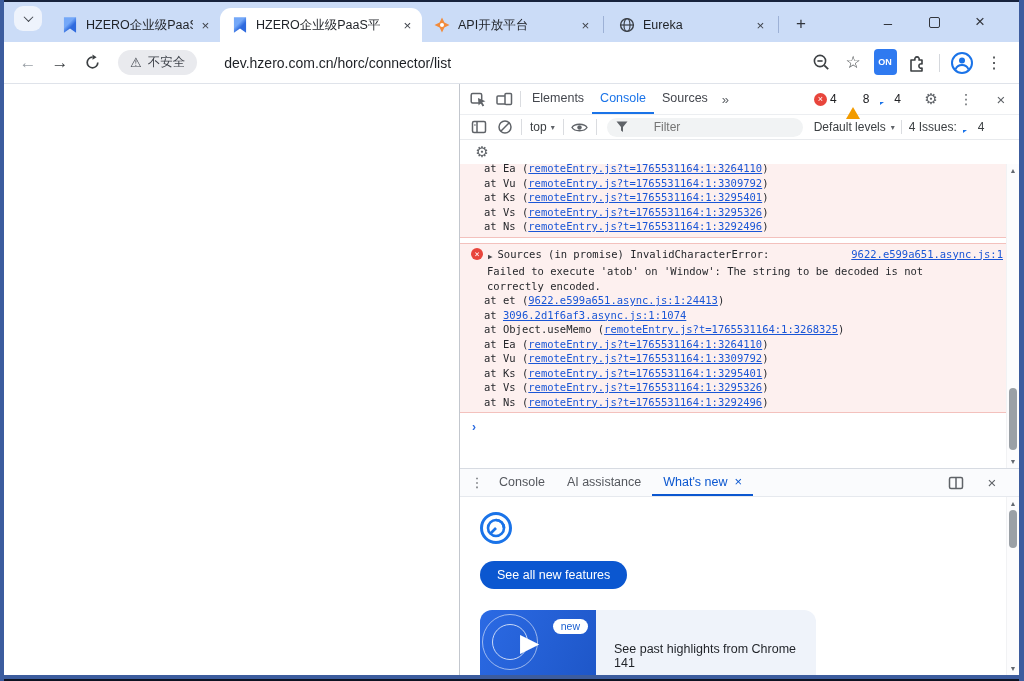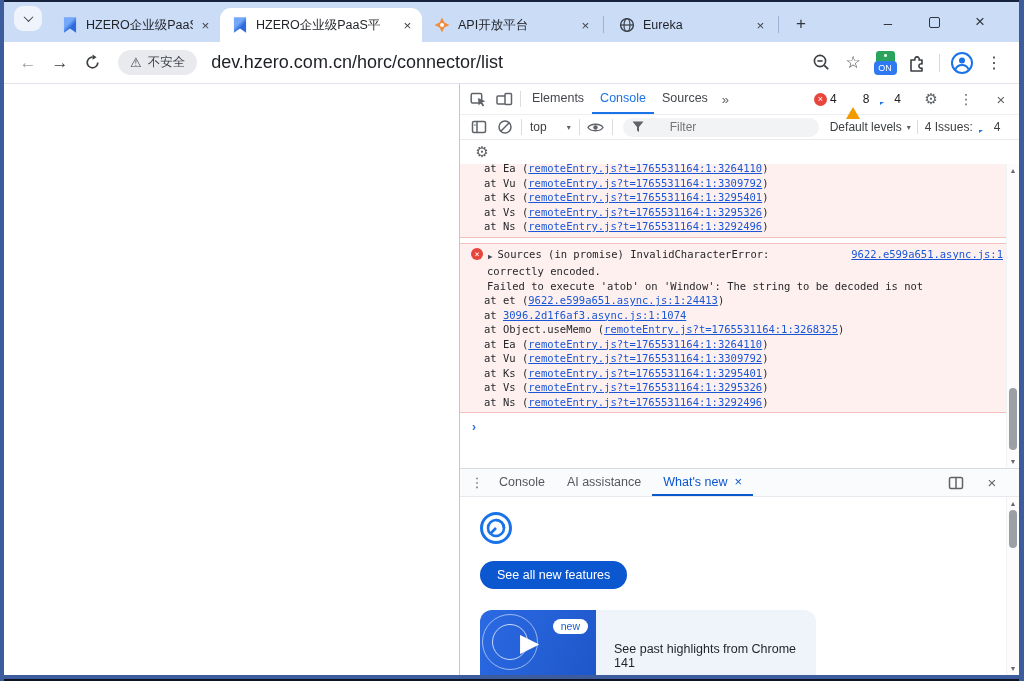--- a/index.html
+++ b/index.html
@@ -30,30 +30,30 @@
   .fav-hzero { background:linear-gradient(135deg,#74a8f8 40%,#2e6ade 60%); clip-path:polygon(12% 2%, 88% 2%, 88% 98%, 50% 72%, 12% 98%); }
   .fav-api svg, .fav-globe svg { display:block; }
 
   
   .toolbar { height:42px; flex:none; background:#fff; display:flex; align-items:center; padding:0 8px; border-bottom:1px solid #dfe3ea; }
   .nav-btn { width:32px; height:32px; display:flex; align-items:center; justify-content:center; font-size:17px; color:#3c4043; flex:none; }
   .nav-btn.disabled { color:#9aa0a6; }
   .omnibox { flex:1; display:flex; align-items:center; height:32px; margin:0 10px 0 4px; border-radius:16px; padding-left:6px; }
   .chip { background:#e9eaee; border-radius:13px; height:25px; display:flex; align-items:center; gap:6px; padding:0 12px; color:#3f434b; font-size:12.5px; flex:none; }
   .chip .warn-glyph { font-size:13px; color:#3f434b; }
-  .url { margin-left:14px; font-size:18px; color:#1d2025; white-space:nowrap;text-align:center; }
+  .url { margin-left:27px; font-size:14px; color:#1d2025; white-space:nowrap;text-align:center; }
   .tb-right { display:flex; align-items:center; gap:2px; padding-right:2px; }
   .tb-ic { width:30px; height:30px; display:flex; align-items:center; justify-content:center; color:#3c4043; flex:none; }
   .tb-ic.star { font-size:17px; }
   .tb-ic.dots { font-size:16px; }
   .tb-div { width:1px; height:18px; background:#d5d8dd; margin:0 5px; }
   .ext-on { width:25px; height:25px; position:relative; }
   .ext-on .grn { position:absolute; left:3px; top:1px; width:19px; height:13px; background:#2aa45c; border-radius:3px; }
   .ext-on .grn i { position:absolute; left:8px; top:3px; width:3px; height:3px; background:#d7f3e0; border-radius:1px; }
-  .ext-on .blue { position:absolute; left:1px; bottom:0; width:23px; height:14px; background:#2f7af0; border-radius:4px; color:#fff; font-size:9px; font-weight:normal; display:flex; align-items:center; justify-content:center;margin-top:32px; }
+  .ext-on .blue { position:absolute; left:1px; bottom:0; width:23px; height:26px; background:#2f7af0; border-radius:4px; color:#fff; font-size:9px; font-weight:bold; display:flex; align-items:center; justify-content:center;margin-top:32px; }
 
   
   .main { flex:1; display:flex; background:#fff; overflow:hidden; }
   .page { flex:1; background:#fff; }
   .devtools { width:560px; flex:none; border-left:1px solid #c3c7ce; display:flex; flex-direction:column; background:#fff; }
 
   
   .dt-tabbar { height:30px; flex:none; display:flex; align-items:center; padding:0 5px; font-size:12.5px; color:#44474e; }
   .dt-ib { width:26px; height:26px; display:flex; align-items:center; justify-content:center; flex:none; color:#5f6368; }
   .dt-div { width:1px; height:16px; background:#dadce0; margin:0 3px; flex:none; }
@@ -68,21 +68,21 @@
   .ic-warn .b { position:absolute; left:0; top:3px; width:14px; text-align:center; color:#fff; font-size:8px; font-weight:bold; }
   .ic-msg { position:relative; width:13px; height:12px; }
   .ic-msg .r { width:13px; height:10px; background:#1a73e8; border-radius:2px; }
   .ic-msg .tail { position:absolute; left:2px; bottom:0; width:0; height:0; border-top:3px solid #1a73e8; border-right:4px solid transparent; }
   .dt-gear { font-size:15px; color:#5f6368; margin-left:8px; }
   .dt-dots { font-size:14px; color:#5f6368; }
   .dt-x { font-size:15px; color:#5f6368; }
 
   
   .dt-toolbar { height:26px; flex:none; display:flex; align-items:center; padding:0 6px; border-top:1px solid #eceef1; border-bottom:1px solid #e8eaed; font-size:12px; color:#3c4043; }
-  .ctx { display:flex; align-items:center; gap:20px; padding:0 5px; }
+  .ctx { display:flex; align-items:center; gap:4px; padding:0 5px; }
   .caret { font-size:8px; color:#5f6368; }
   .filter { width:196px; height:19px; background:#f1f3f4; border-radius:10px; display:flex; align-items:center; gap:6px; padding:0 9px; margin:0 7px; }
   .filter input { border:none; background:transparent; outline:none; font-size:12px; color:#3c4043; width:140px; font-family:"Liberation Sans",sans-serif;margin-left:20px; }
   .levels { display:flex; align-items:center; gap:5px; padding:0 4px; }
   .issues { display:flex; align-items:center; gap:4px; padding-left:7px; margin-left:2px; border-left:1px solid #dadce0; }
 
   .dt-settings { height:24px; flex:none; display:flex; align-items:center; padding:0 9px; }
 
   
   .dt-msgs { flex:1; position:relative; overflow:hidden; font-family:"DejaVu Sans Mono", monospace; font-size:10.5px; padding-right:13px; background:#fff; }
@@ -339,22 +339,22 @@
           <div class="srow"><span>at Ns (</span><a class="clink">remoteEntry.js?t=1765531164:1:3292496</a><span>)</span></div>
         </div>
 
         <div class="block block2">
           <div class="err-head">
             <span class="err-x">×</span>
             <span class="exp">▶</span>
             <span class="err-title">Sources (in promise) InvalidCharacterError:</span>
             <a class="clink src-link">9622.e599a651.async.js:1</a>
           </div>
+          <div class="err-msg">Failed to execute 'atob' on 'Window': The string to be decoded is not</div>
           <div class="err-msg">correctly encoded.</div>
-          <div class="err-msg">Failed to execute 'atob' on 'Window': The string to be decoded is not</div>
           <div class="srow"><span>at et (</span><a class="clink">9622.e599a651.async.js:1:24413</a><span>)</span></div>
           <div class="srow"><span>at </span><a class="clink">3096.2d1f6af3.async.js:1:1074</a><span></span></div>
           <div class="srow"><span>at Object.useMemo (</span><a class="clink">remoteEntry.js?t=1765531164:1:3268325</a><span>)</span></div>
           <div class="srow"><span>at Ea (</span><a class="clink">remoteEntry.js?t=1765531164:1:3264110</a><span>)</span></div>
           <div class="srow"><span>at Vu (</span><a class="clink">remoteEntry.js?t=1765531164:1:3309792</a><span>)</span></div>
           <div class="srow"><span>at Ks (</span><a class="clink">remoteEntry.js?t=1765531164:1:3295401</a><span>)</span></div>
           <div class="srow"><span>at Vs (</span><a class="clink">remoteEntry.js?t=1765531164:1:3295326</a><span>)</span></div>
           <div class="srow"><span>at Ns (</span><a class="clink">remoteEntry.js?t=1765531164:1:3292496</a><span>)</span></div>
         </div>
 

